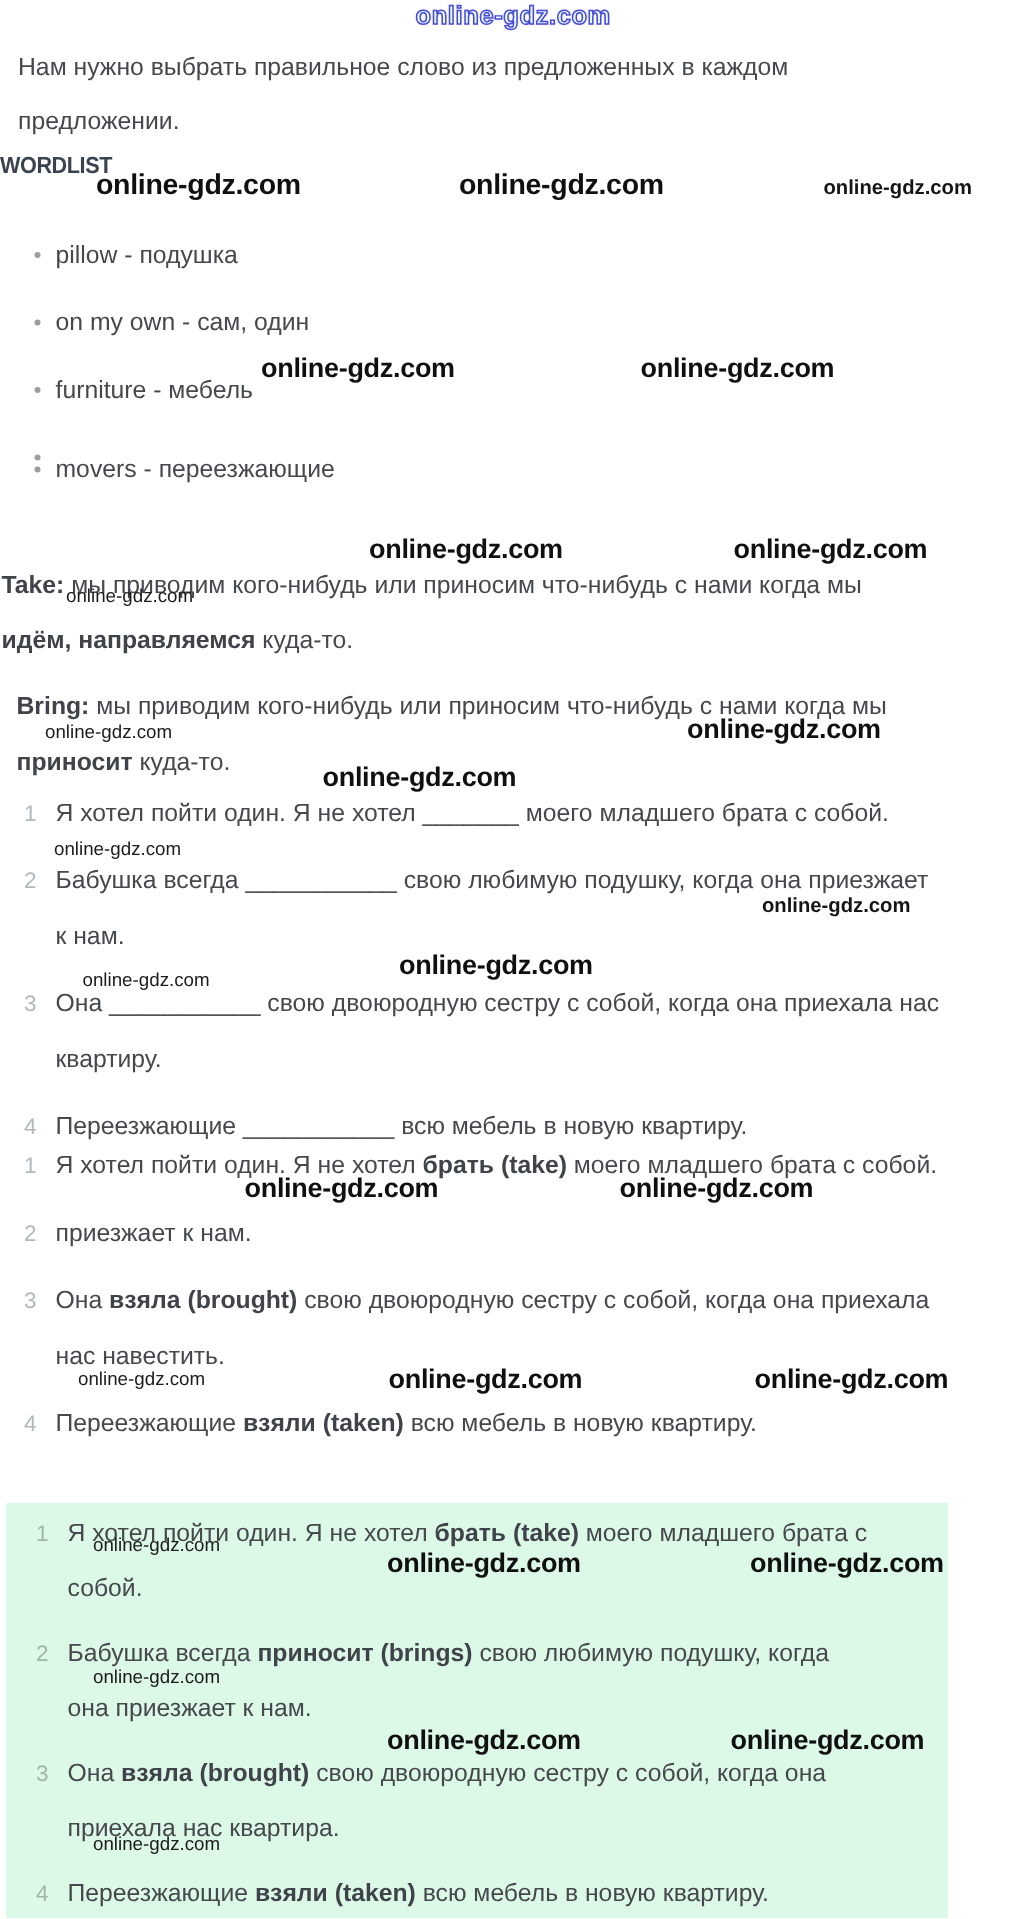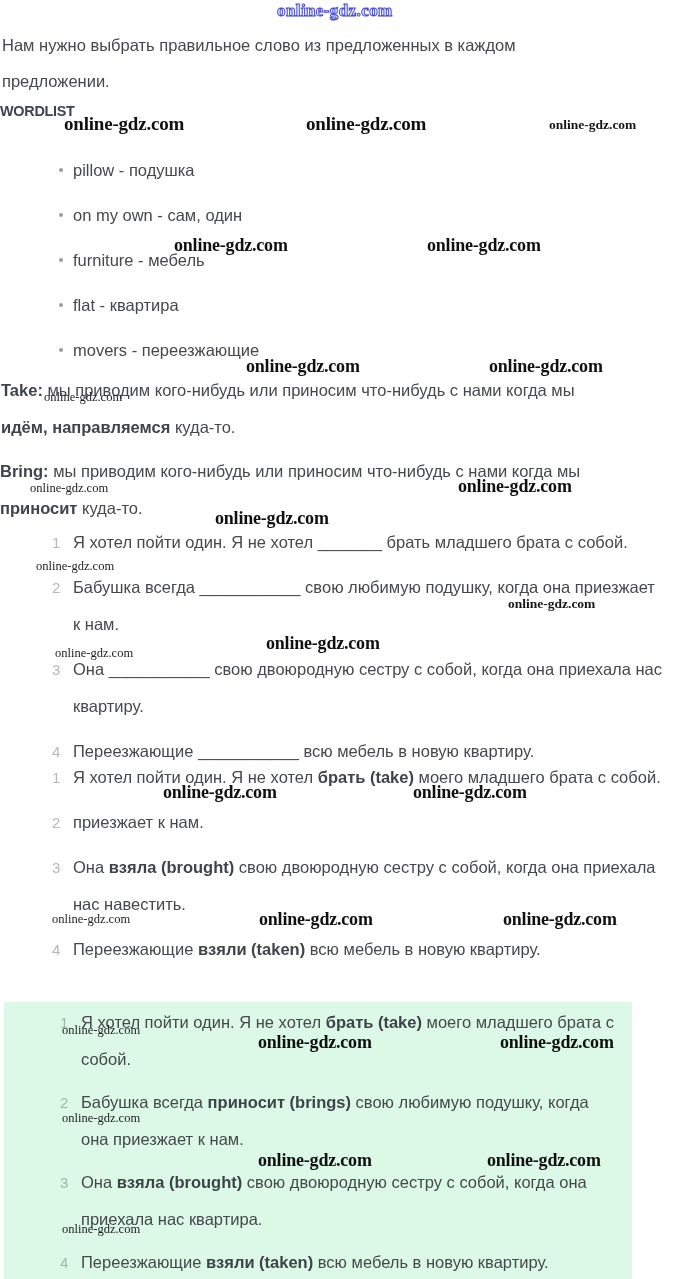--- a/index.html
+++ b/index.html
@@ -5,43 +5,43 @@
   html,body{margin:0;padding:0;background:#ffffff;}
   .page{
     position:relative;width:680px;height:1279px;background:#ffffff;overflow:hidden;
     font-family:"Liberation Sans",sans-serif;color:#45484c;
   }
   
   .tblock{position:absolute;font-size:16.5px;line-height:37px;}
   .tl{white-space:nowrap;}
   .bd{font-weight:700;color:#3f434a;}
   
-  #intro{left:2px;top:27px;line-height:36px;}
+  #intro{left:12px;top:27px;line-height:36px;}
   
   #wordlist-title{
     position:absolute;left:0;top:102px;font-size:15.5px;font-weight:700;color:#3c4350;
     letter-spacing:-0.3px;transform:scaleX(.93);transform-origin:0 0;
   }
   
-  .list{position:absolute;margin-left:36px;}
+  .list{position:absolute;}
   #wordlist{left:21px;top:152px;}
   #qlist{left:16px;top:524px;}
   #alist{left:16px;top:759px;}
   .li{display:flex;margin-bottom:8px;font-size:16.5px;line-height:37px;}
   .num{flex:none;width:21px;font-size:15px;color:#b2b8bd;}
   .dotcell{flex:none;width:16px;position:relative;}
   .dotcell::before{content:"";position:absolute;left:2px;top:16px;width:4px;height:4px;border-radius:50%;background:#999ea3;}
   
   #green-panel{position:absolute;left:4px;top:1002px;width:628px;height:277px;background:#dcf8e7;}
   #glist{left:20px;top:2px;}
   #glist .li{margin-bottom:6px;}
   #glist .num{color:#a2b5aa;}
   
   #wm-layer{position:absolute;left:0;top:0;width:100%;height:100%;z-index:5;pointer-events:none;}
-  .wm{position:absolute;line-height:1.1;white-space:nowrap;color:#101010;font-family:Liberation Serif, serif;}
+  .wm{position:absolute;line-height:1.1;white-space:nowrap;color:#101010;}
   .wm.lg{font-size:19px;font-weight:700;letter-spacing:-0.2px;}
   .wm.b{font-size:18px;font-weight:700;letter-spacing:-0.2px;}
   .wm.m{font-size:13.5px;font-weight:700;color:#151515;}
   .wm.s{font-size:12.5px;font-weight:400;color:#1c1c1c;}
   .wm.outline{
     font-size:17px;font-weight:700;letter-spacing:0.4px;
     color:#e4fdff;-webkit-text-stroke:1px #4b4ad2;text-shadow:0 0 2px rgba(80,80,215,.35);
   }
 </style>
 </head>
@@ -64,42 +64,41 @@
     <div class="li">
       <span class="dotcell"></span>
       <span class="tl">on my own - сам, один</span>
     </div>
     <div class="li">
       <span class="dotcell"></span>
       <span class="tl">furniture - мебель</span>
     </div>
     <div class="li">
       <span class="dotcell"></span>
-      <span class="tl">flat - квартира</span>
     </div>
     <div class="li">
       <span class="dotcell"></span>
       <span class="tl">movers - переезжающие</span>
     </div>
   </div>
 
   <div class="tblock" style="left:1px;top:372px;">
       <div class="tl"><span class="bd">Take:</span><span> мы приводим кого-нибудь или приносим что-нибудь с нами когда мы</span></div>
       <div class="tl"><span class="bd">идём, направляемся</span><span> куда-то.</span></div>
     </div>
-  <div class="tblock" style="left:0;top:453px;">
+  <div class="tblock" style="left:11px;top:453px;">
       <div class="tl"><span class="bd">Bring:</span><span> мы приводим кого-нибудь или приносим что-нибудь с нами когда мы</span></div>
       <div class="tl"><span class="bd">приносит</span><span> куда-то.</span></div>
     </div>
 
   <div id="qlist" class="list">
     <div class="li">
       <span class="num">1</span>
       <div>
-          <div class="tl"><span>Я хотел пойти один. Я не хотел _______ брать младшего брата с собой.</span></div>
+          <div class="tl"><span>Я хотел пойти один. Я не хотел _______ моего младшего брата с собой.</span></div>
         </div>
     </div>
     <div class="li">
       <span class="num">2</span>
       <div>
           <div class="tl"><span>Бабушка всегда ___________ свою любимую подушку, когда она приезжает</span></div>
           <div class="tl"><span>к нам.</span></div>
         </div>
     </div>
     <div class="li">

